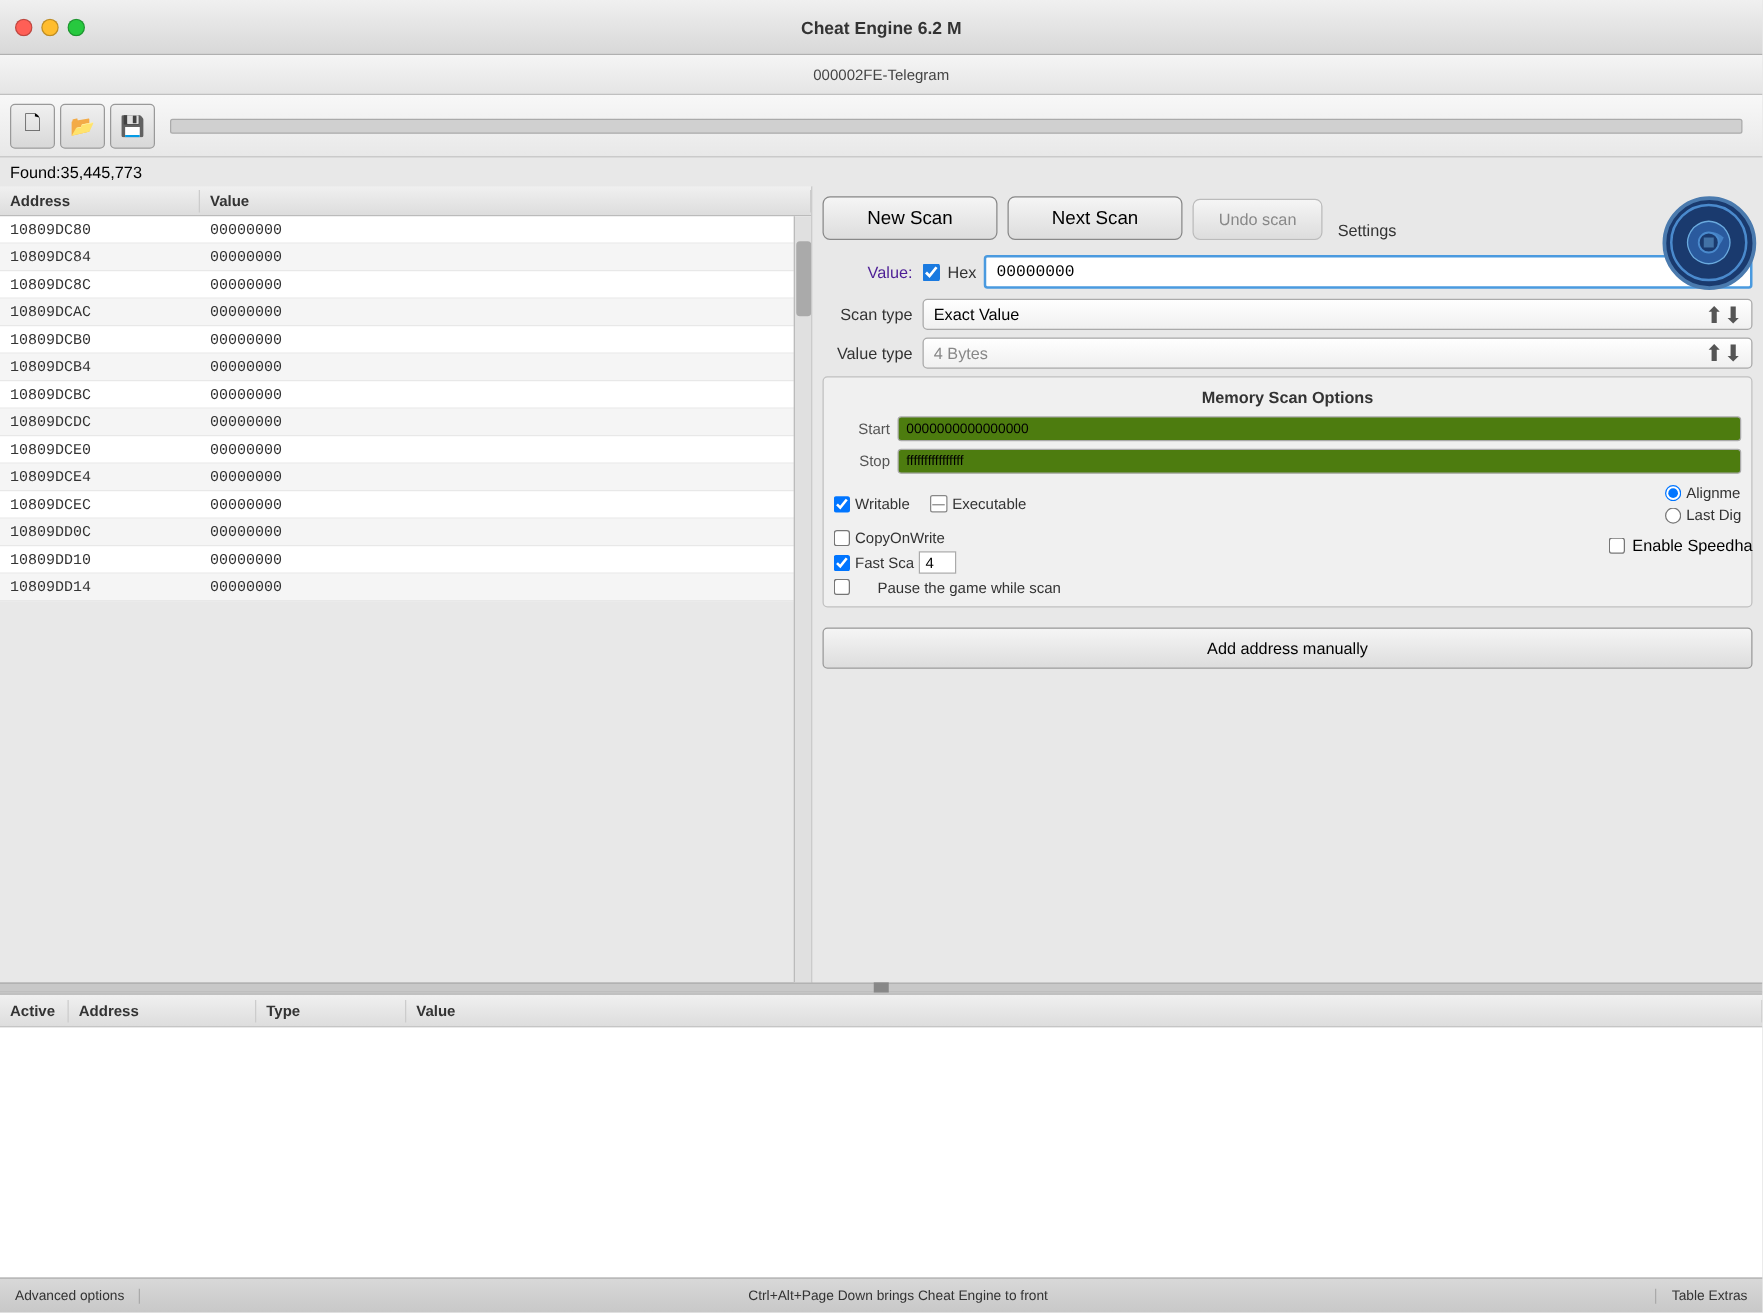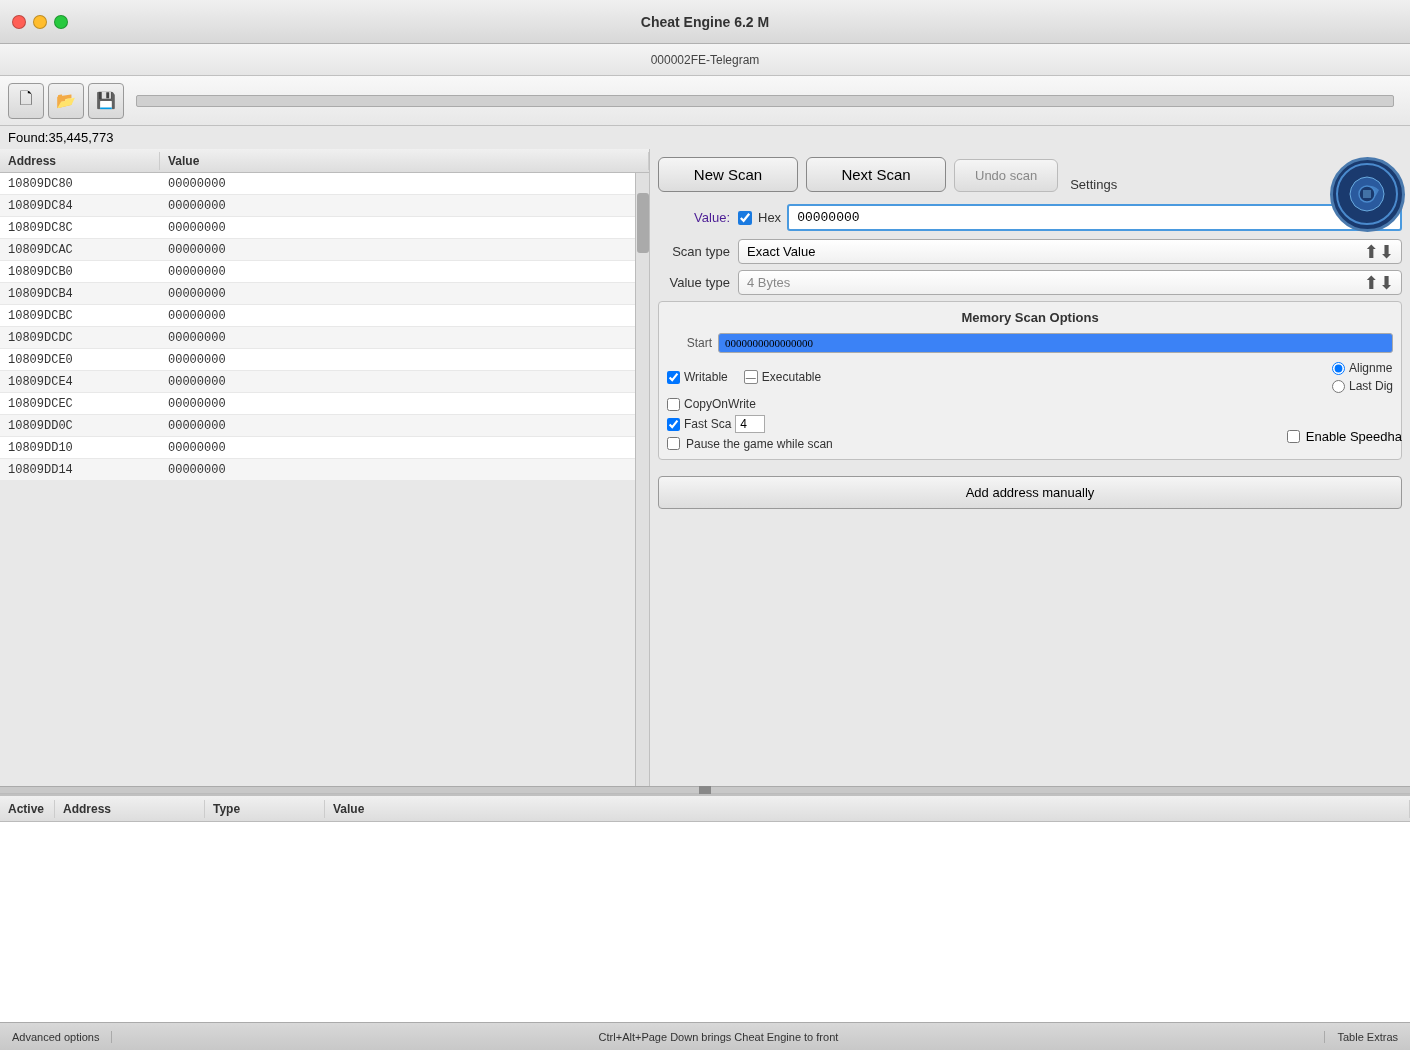--- a/index.html
+++ b/index.html
@@ -413,22 +413,22 @@
       font-size: 12px;
       color: #555;
       text-align: right;
     }
     .mem-input {
       flex: 1;
       padding: 3px 6px;
       border: 1px solid #aaa;
       border-radius: 3px;
       font-size: 11px;
-      font-family: Liberation Serif, serif;
-      background: #3b82f6;
+      font-family: Liberation Sans, sans-serif;
+      background: #4d7c0f;
     }
 
     .checkboxes-row {
       display: flex;
       gap: 16px;
       align-items: center;
       margin-bottom: 4px;
       flex-wrap: wrap;
     }
     .checkbox-item {
@@ -462,21 +462,21 @@
       align-items: center;
       gap: 4px;
       font-size: 12px;
       color: #333;
     }
 
     
     .pause-row {
       display: flex;
       align-items: flex-start;
-      gap: 6px;
+      gap: 22px;
       margin-top: 4px;
       font-size: 12px;
       color: #333;
     }
 
     
     .add-addr-btn {
       width: 100%;
       padding: 8px;
       background: linear-gradient(to bottom, #f5f5f5, #ddd);
@@ -713,20 +713,24 @@
           <span class="select-arrow">⬆⬇</span>
         </div>
       </div>
 
       <div class="memory-scan-section">
         <div class="section-title">Memory Scan Options</div>
 
         <div class="mem-row">
           <span class="mem-label">Start</span>
           <input type="text" class="mem-input" value="0000000000000000" style="">
+        </div>
+        <div class="mem-row">
+          <span class="mem-label">Stop</span>
+          <input type="text" class="mem-input" value="ffffffffffffffff" style="">
         </div>
 
         <div class="checkboxes-row" style="margin-top: 8px;">
           <div class="checkbox-item">
             <input type="checkbox" checked="" style="">
             <span>Writable</span>
           </div>
           <div class="checkbox-item">
             <div class="cb-minus">—</div>
             <span>Executable</span>

